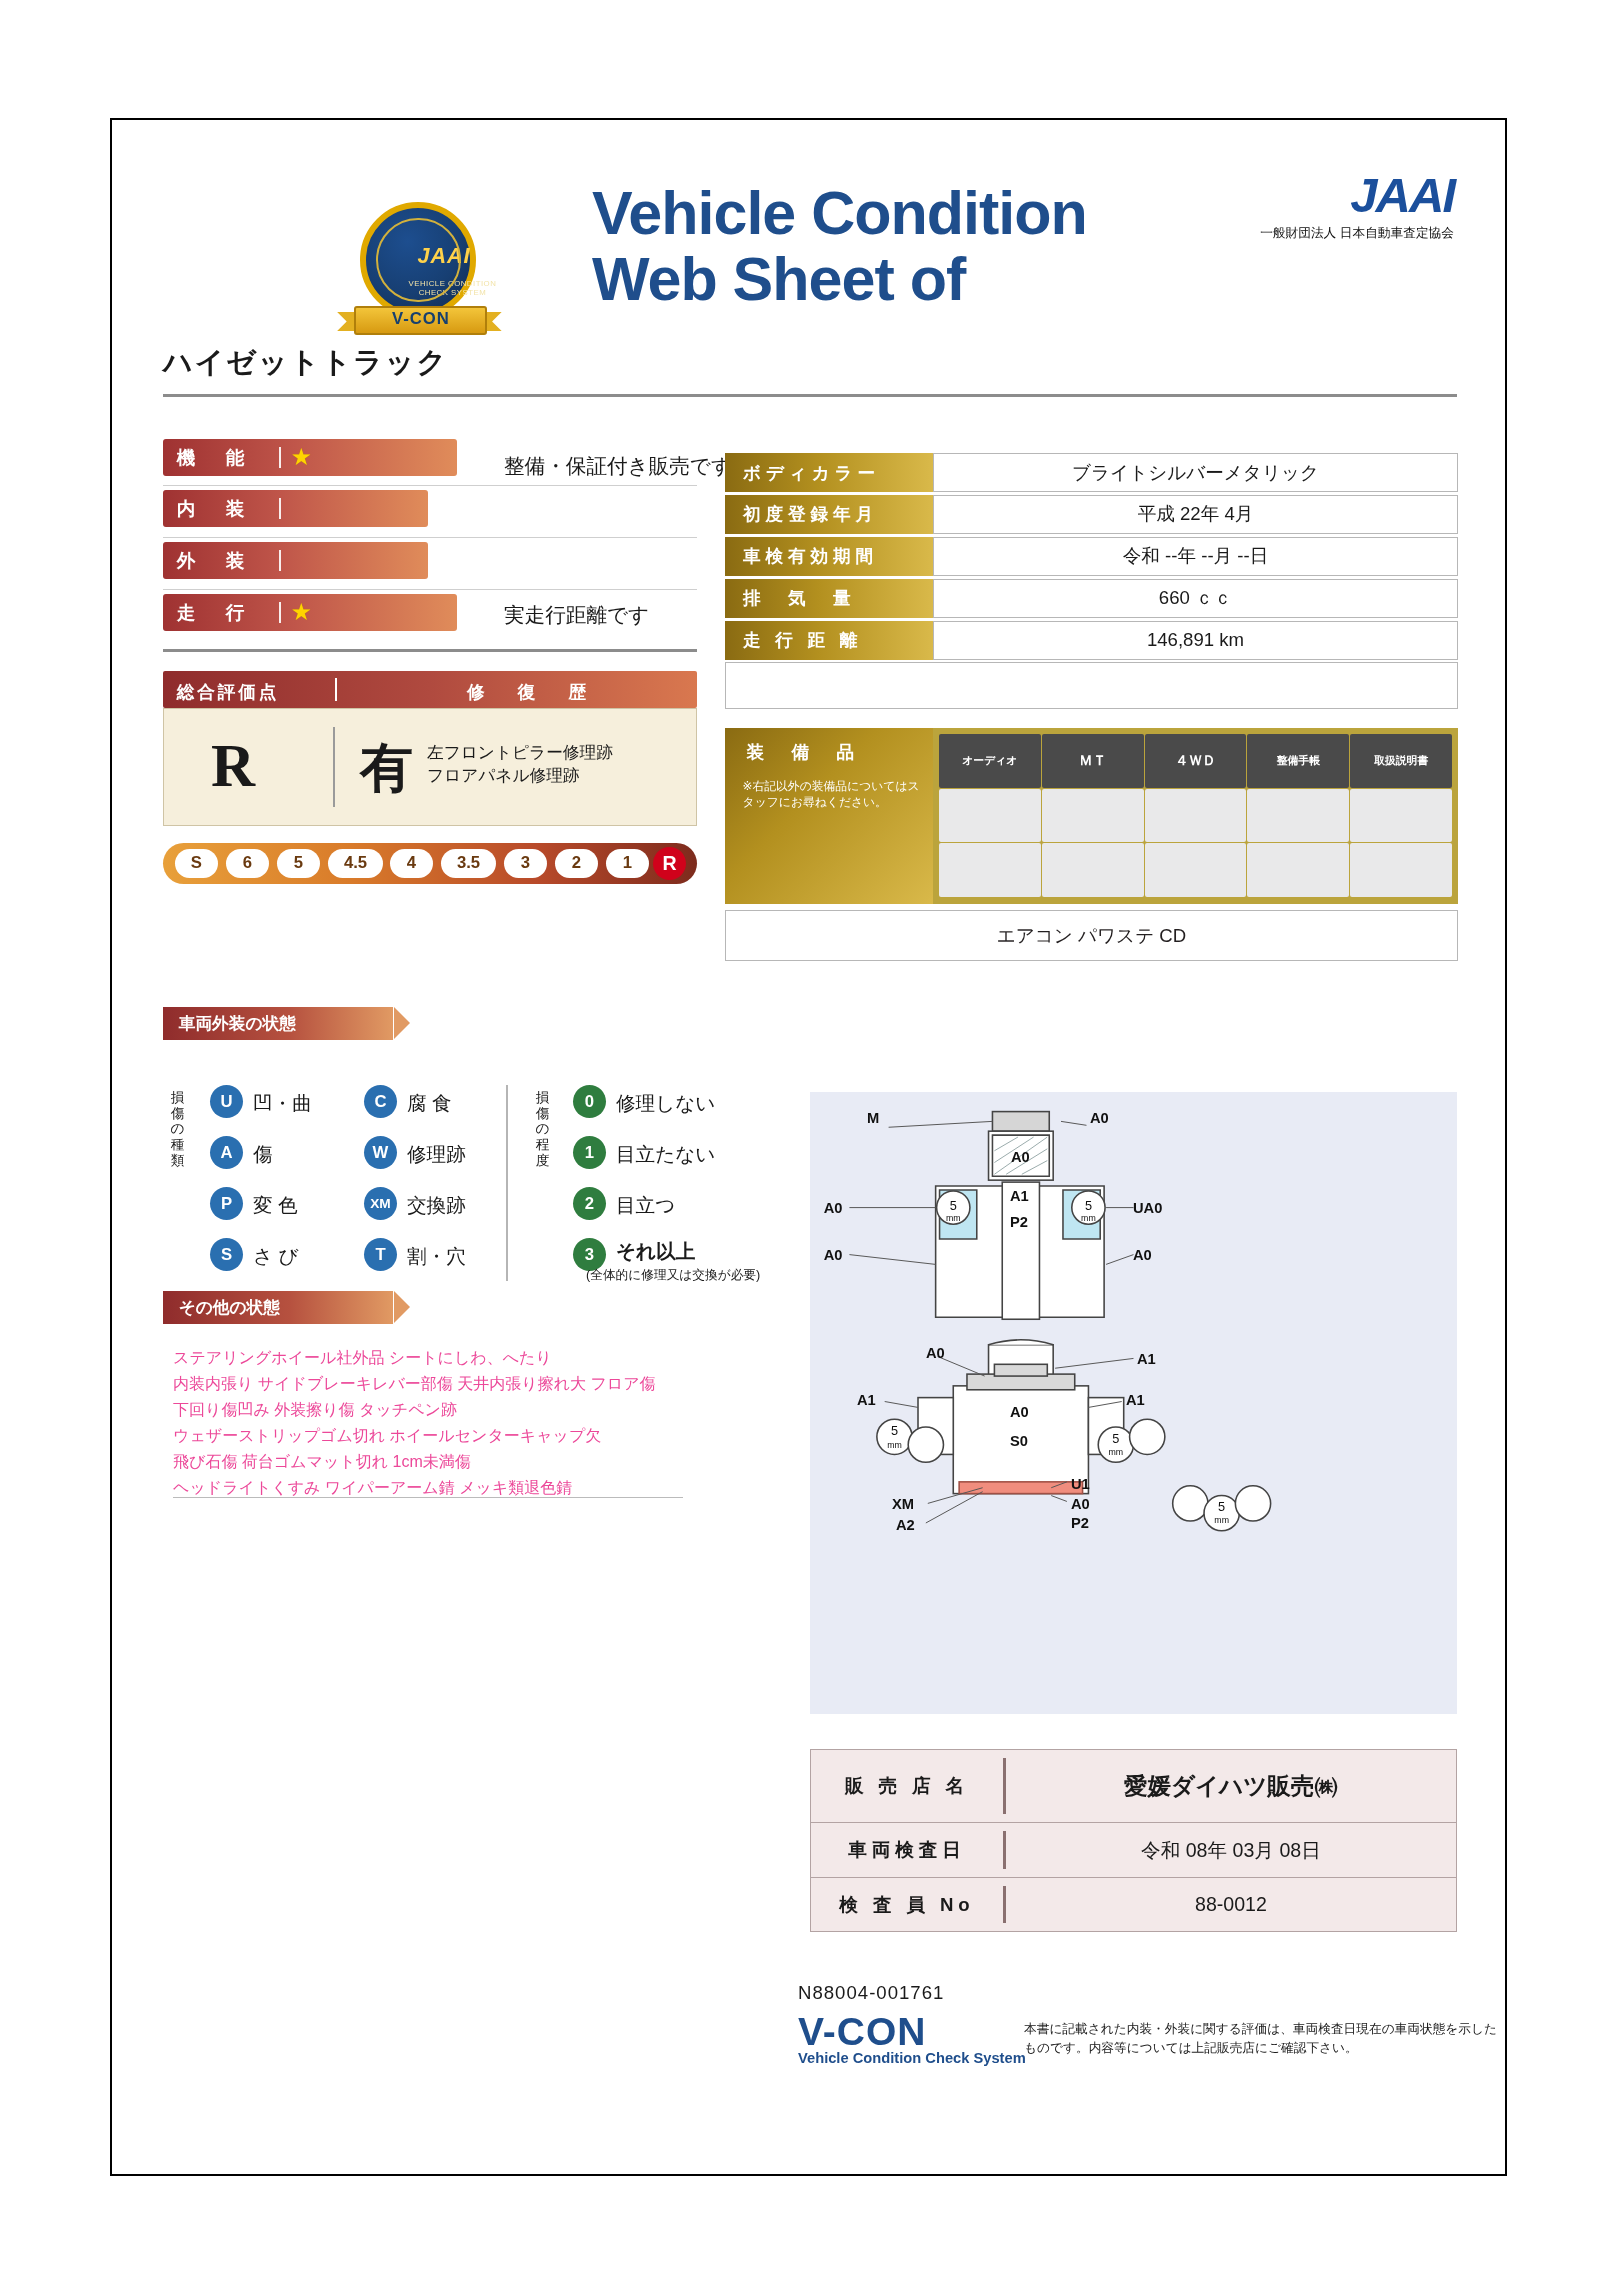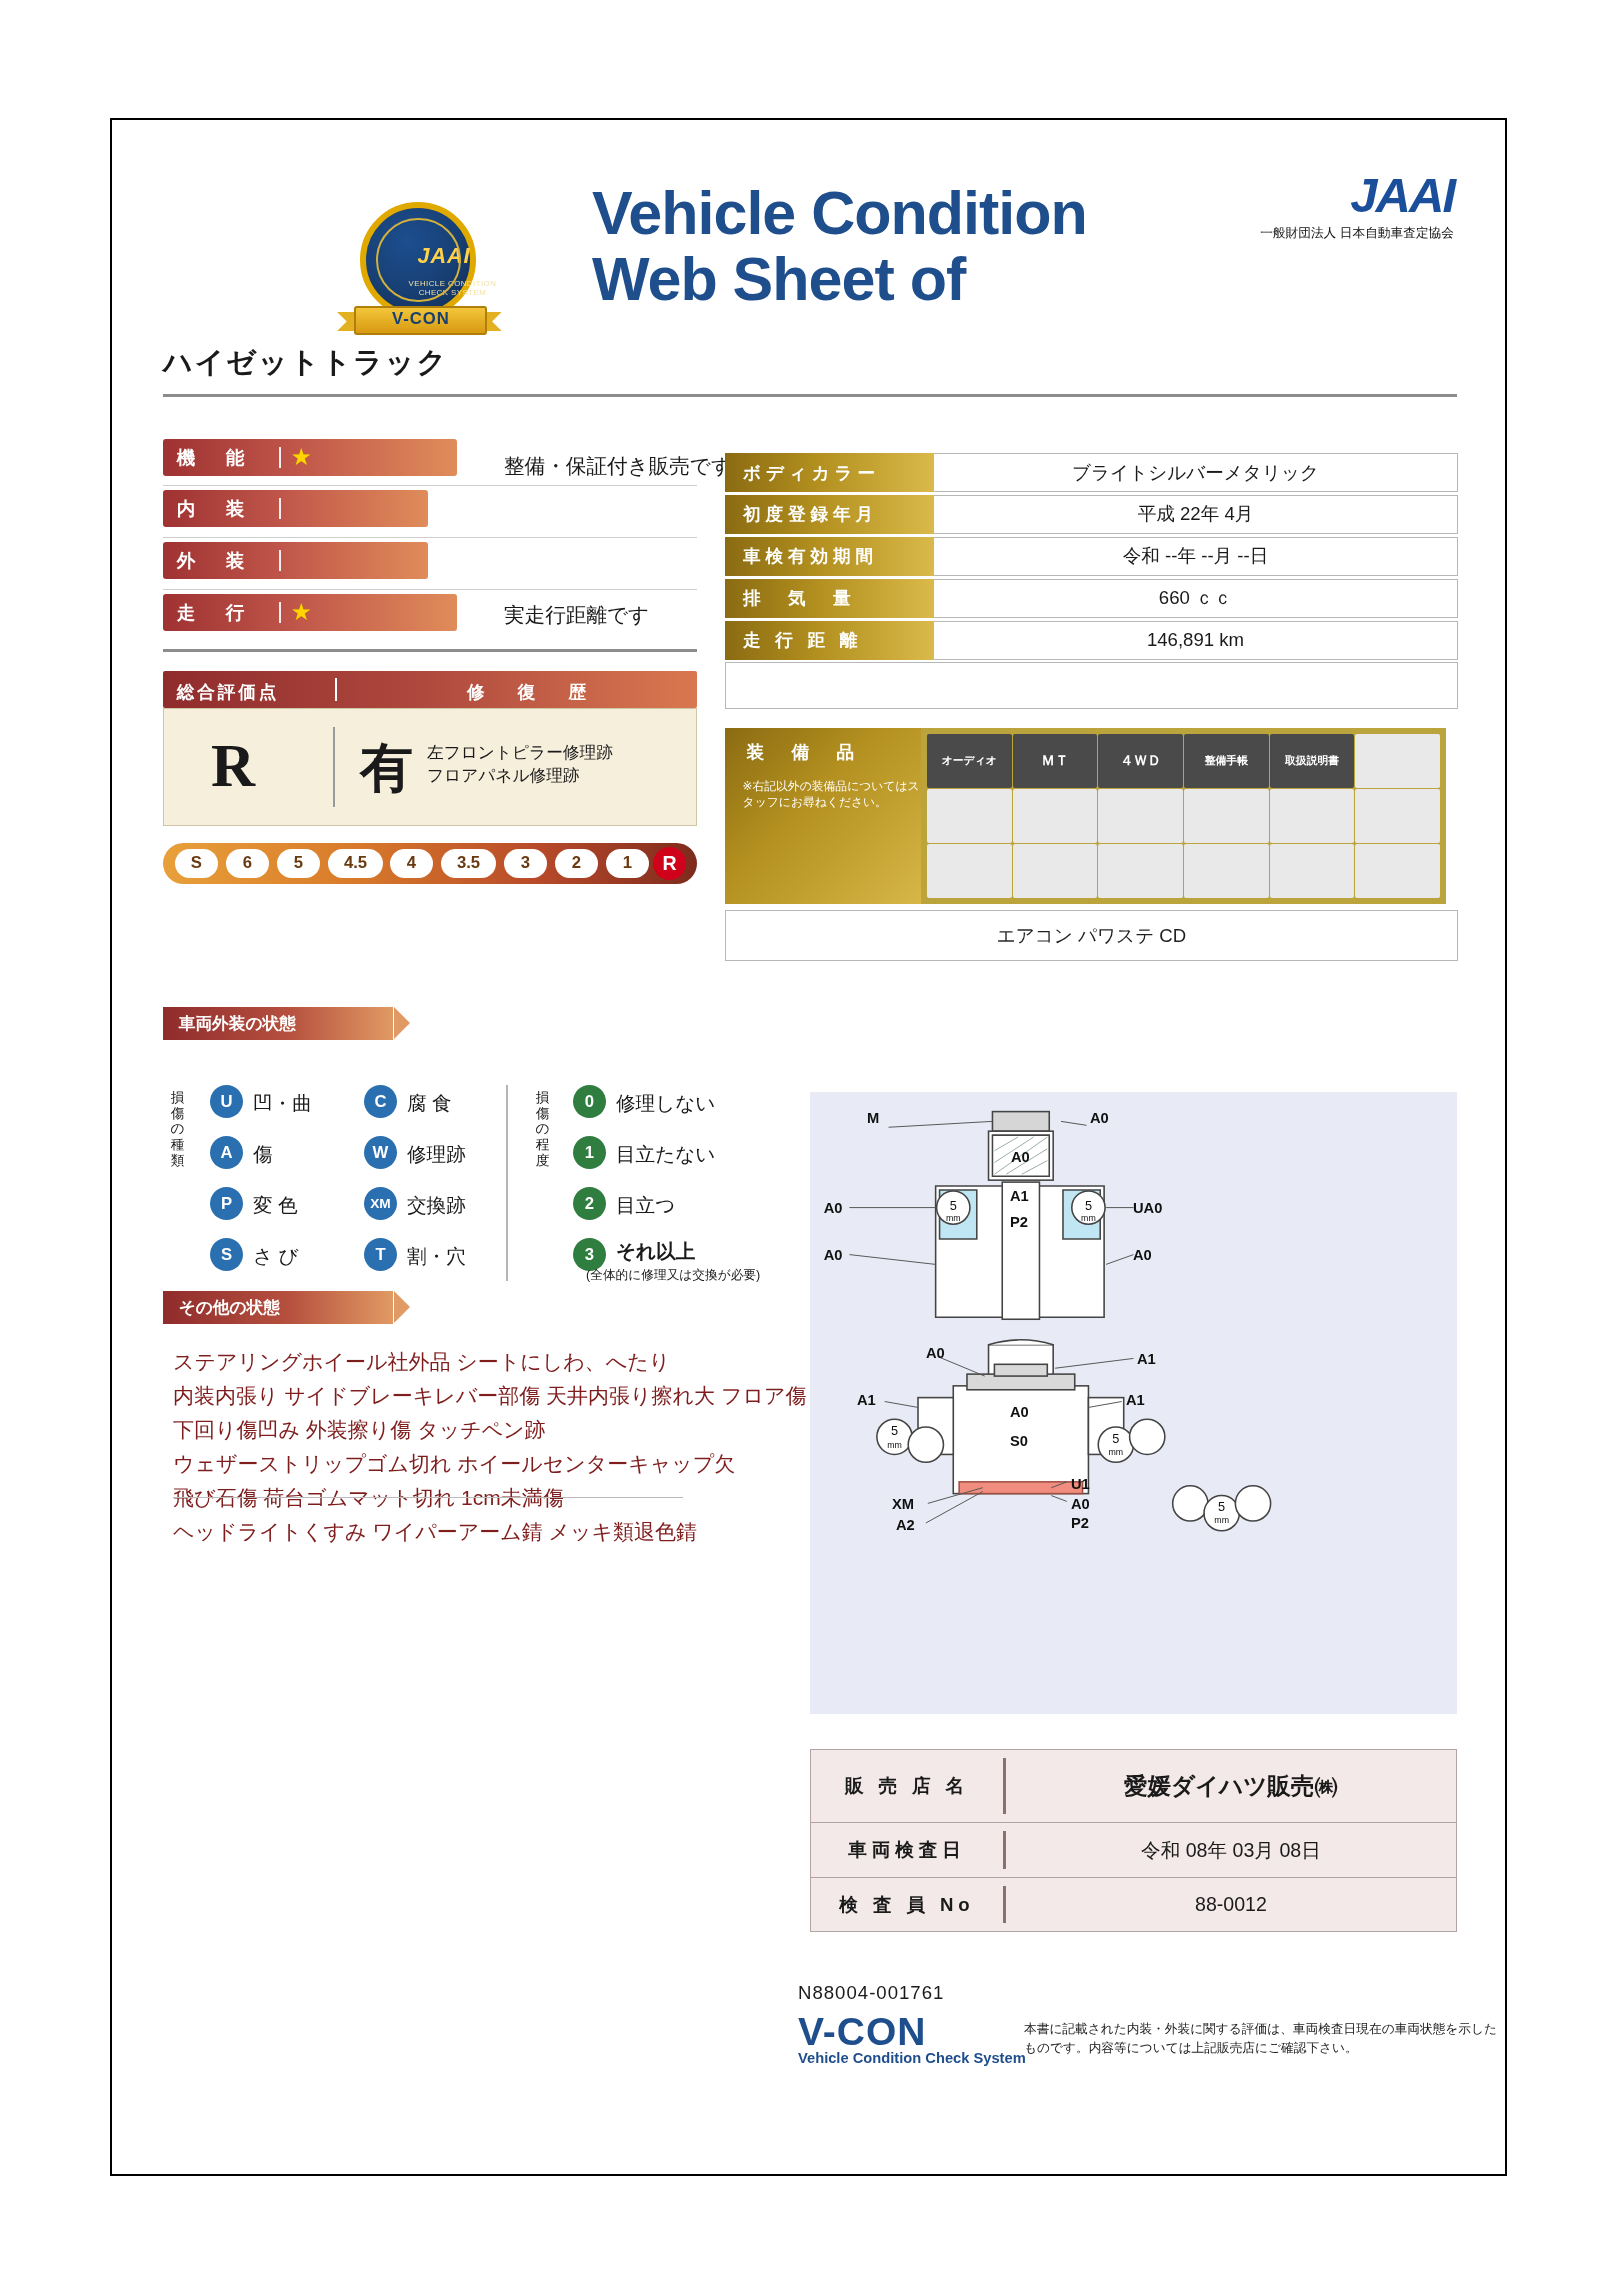--- a/index.html
+++ b/index.html
@@ -58,41 +58,41 @@
   .spec{position:absolute;left:613px;top:333px;width:733px;}
   .srow{display:flex;height:39px;margin-bottom:2.9px;}
   .srow .k{width:208px;background:linear-gradient(90deg,#8a6b12 0%,#b3901f 45%,#d9b94a 100%);color:#fff;font-size:17.6px;font-weight:bold;letter-spacing:4.9px;display:flex;align-items:center;padding-left:18px;box-sizing:border-box;}
   .srow .v{flex:1;background:#fff;border:1px solid #b7b7b7;display:flex;align-items:center;justify-content:center;font-size:18.6px;color:#1a1a1a;box-sizing:border-box;}
   .blankrow{height:47px;background:#fff;border:1px solid #b7b7b7;box-sizing:border-box;margin-bottom:2.9px;}
 
   .equip{position:absolute;left:613px;top:608px;width:844px;height:176px;}
   .equip .lside{position:absolute;left:0;top:0;width:208px;height:176px;background:linear-gradient(135deg,#8a6b12 0%,#b3901f 40%,#d9b94a 100%);color:#fff;box-sizing:border-box;}
   .equip .lside .ttl{font-size:17.6px;font-weight:bold;letter-spacing:4.9px;padding:11.8px 0 0 21.6px;}
   .equip .lside .note{font-size:11.8px;line-height:1.35;padding:15.7px 9.8px 0 17.6px;}
-  .equip .grid{position:absolute;left:196px;top:0;width:525px;height:176px;background:#bba43c;padding:5.9px;box-sizing:border-box;display:grid;grid-template-columns:repeat(6,1fr);grid-template-rows:repeat(3,1fr);gap:1px;}
+  .equip .grid{position:absolute;left:208px;top:0;width:525px;height:176px;background:#bba43c;padding:5.9px;box-sizing:border-box;display:grid;grid-template-columns:repeat(5,1fr);grid-template-rows:repeat(3,1fr);gap:1px;}
   .equip .cell{background:#e9e9ea;border-radius:2px;display:flex;align-items:center;justify-content:center;font-size:14.7px;font-weight:bold;color:#222;text-align:center;line-height:1.05;}
   .equip .cell.on{background:#4a4a4a;color:#fff;font-size:13.7px;}
   .equip .cell.on.small{font-size:10.8px;}
   .eqtext{position:absolute;left:613px;top:790px;width:733px;height:51px;background:#fff;border:1px solid #b7b7b7;box-sizing:border-box;display:flex;align-items:center;justify-content:center;font-size:18.6px;}
 
   
   .sechead{position:absolute;height:33px;background:linear-gradient(90deg,#8f2c2c 0%,#b6513f 55%,#e19a63 100%);color:#fff;font-size:16.7px;font-weight:bold;display:flex;align-items:center;padding-left:15.7px;box-sizing:border-box;}
   .sechead:after{content:"";position:absolute;right:-16.7px;top:0;border-left:16.7px solid #e19a63;border-top:16.7px solid transparent;border-bottom:16.7px solid transparent;}
 
   
   .legend{position:absolute;left:51px;top:965px;width:745px;}
   .vlabel{position:absolute;font-size:13.7px;line-height:1.15;color:#1a1a1a;text-align:center;}
   .chip{position:absolute;width:33px;height:33px;border-radius:50%;color:#fff;font-weight:bold;font-size:16.7px;display:flex;align-items:center;justify-content:center;}
   .chip.blue{background:#2a6fb0;}
   .chip.green{background:#2f7d3f;}
   .legtext{position:absolute;font-size:19.6px;color:#1a1a1a;}
   .legdiv{position:absolute;width:2px;background:#b5b5b5;}
 
   
-  .othertext{position:absolute;left:61px;top:1225px;font-size:21px;line-height:1.62;color:#7f1d1d;letter-spacing:0px;}
+  .othertext{position:absolute;left:61px;top:1225px;font-size:16px;line-height:1.62;color:#ec4899;letter-spacing:0px;}
 
   
   .diagram{position:absolute;left:698px;top:972px;width:647px;height:622px;background:#e8ebf5;}
   .dlab{position:absolute;font-size:14.7px;color:#111;font-weight:600;}
 
   
   .dealer{position:absolute;left:698px;top:1629px;width:647px;}
   .drow{display:flex;height:55px;border:1px solid #b3a3a3;border-bottom:none;box-sizing:border-box;background:#f3e9e9;}
   .drow:last-child{border-bottom:1px solid #b3a3a3;}
   .drow .k{width:192px;display:flex;align-items:center;justify-content:center;font-size:18.6px;font-weight:bold;letter-spacing:4.9px;color:#1a1a1a;background:#f3e9e9;}

